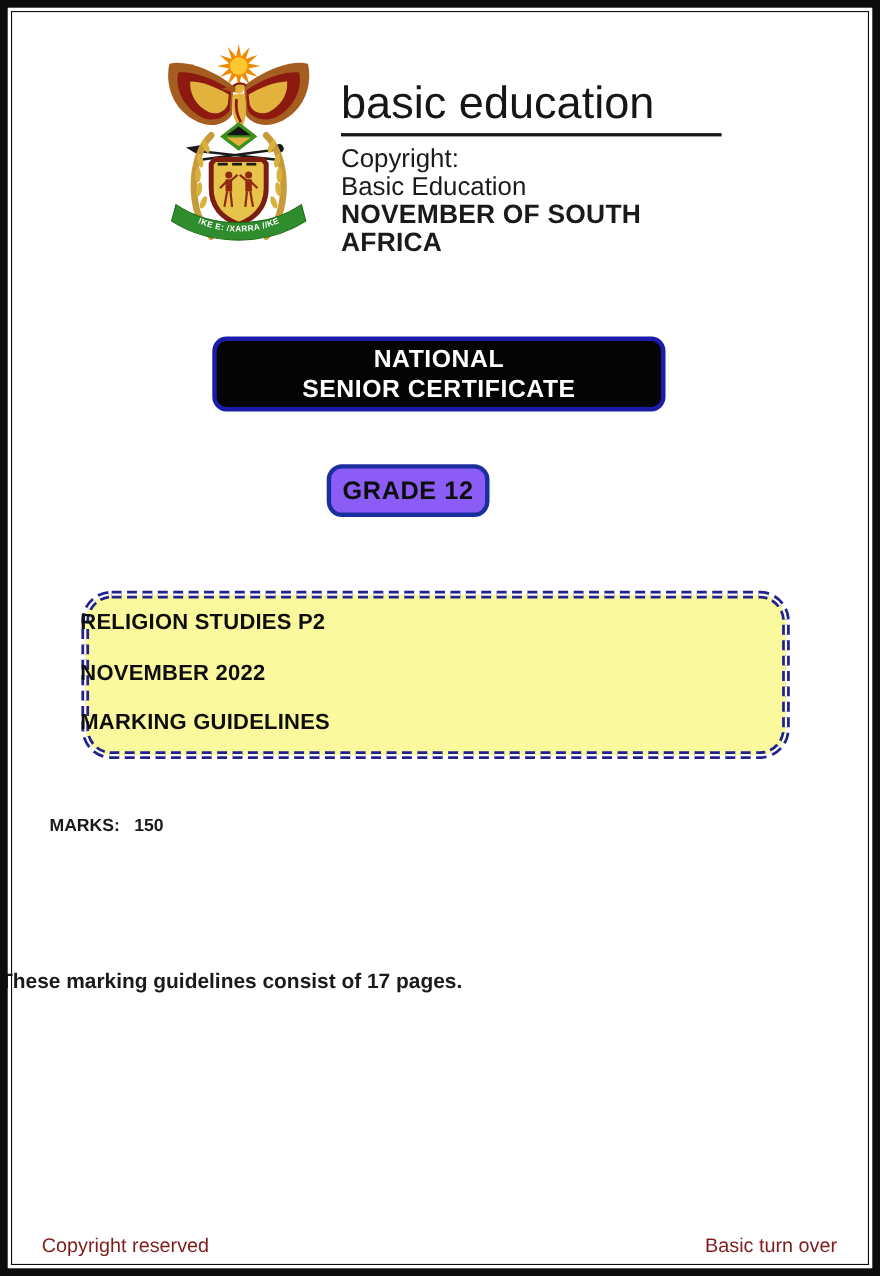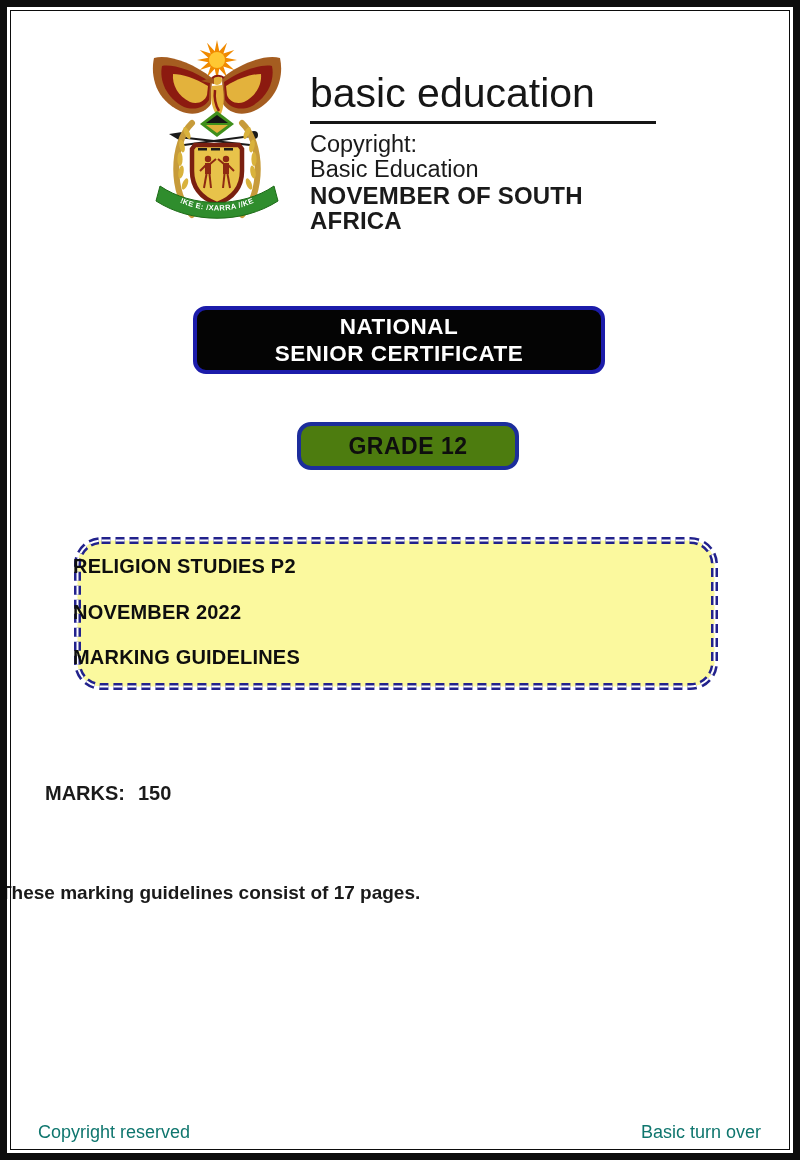--- a/index.html
+++ b/index.html
@@ -26,45 +26,45 @@
     position: absolute; left: 193px; top: 286px; width: 412px; height: 68px;
     background: #040404; border: 4px solid #1c1caa; border-radius: 13px;
     box-sizing: border-box;
     display: flex; flex-direction: column; align-items: center; justify-content: center;
     color: #ffffff; font-weight: 700; font-size: 22.5px; line-height: 27px; letter-spacing: 0.5px;
     text-align: center;
     margin-top: 20px;
   }
 
   .grade-box {
-    position: absolute; left: 297px; top: 422px; width: 222px; height: 48px;
-    background: #4d7c0f; border: 4px solid #1c2d9c; border-radius: 14px;
+    position: absolute; left: 297px; top: 422px; width: 148px; height: 48px;
+    background: #8b5cf6; border: 4px solid #1c2d9c; border-radius: 14px;
     box-sizing: border-box;
     display: flex; align-items: center; justify-content: center;
     font-weight: 700; font-size: 23px; letter-spacing: 0.5px; color: #0e0e0e;
   }
 
   .exam-box { position: absolute; left: 73px; top: 536px; width: 646px; height: 155px; }
   .exam-box > svg { position: absolute; left: 0; top: 0; }
   .exam-text {
     position: absolute; inset: 0; box-sizing: border-box;
     display: flex; flex-direction: column; justify-content: space-between;
     padding: 19px 0 22px;
     font-weight: 700; font-size: 20px; letter-spacing: 0.2px; color: #0e0e0e;
   }
 
-  .marks { position: absolute; left: 45px; top: 742px; font-weight: 700; font-size: 20px; margin-top: 40px; }
+  .marks { position: absolute; left: 45px; top: 742px; font-weight: 700; font-size: 16px; }
   .marks .val { margin-left: 13px; }
 
   .note { position: absolute; left: 0; right: 0; top: 882px; font-weight: 700; font-size: 19px; }
 
   .footer {
     position: absolute; left: 38px; right: 39px; top: 1122px;
     display: flex; justify-content: space-between;
-    font-size: 18px; font-weight: 400; color: #0f766e;
+    font-size: 18px; font-weight: 400; color: #7f1d1d;
   }
 </style>
 </head>
 <body>
 
 <div class="page">
 
   <div class="frame-outer"></div>
   <div class="frame-inner"></div>
 

